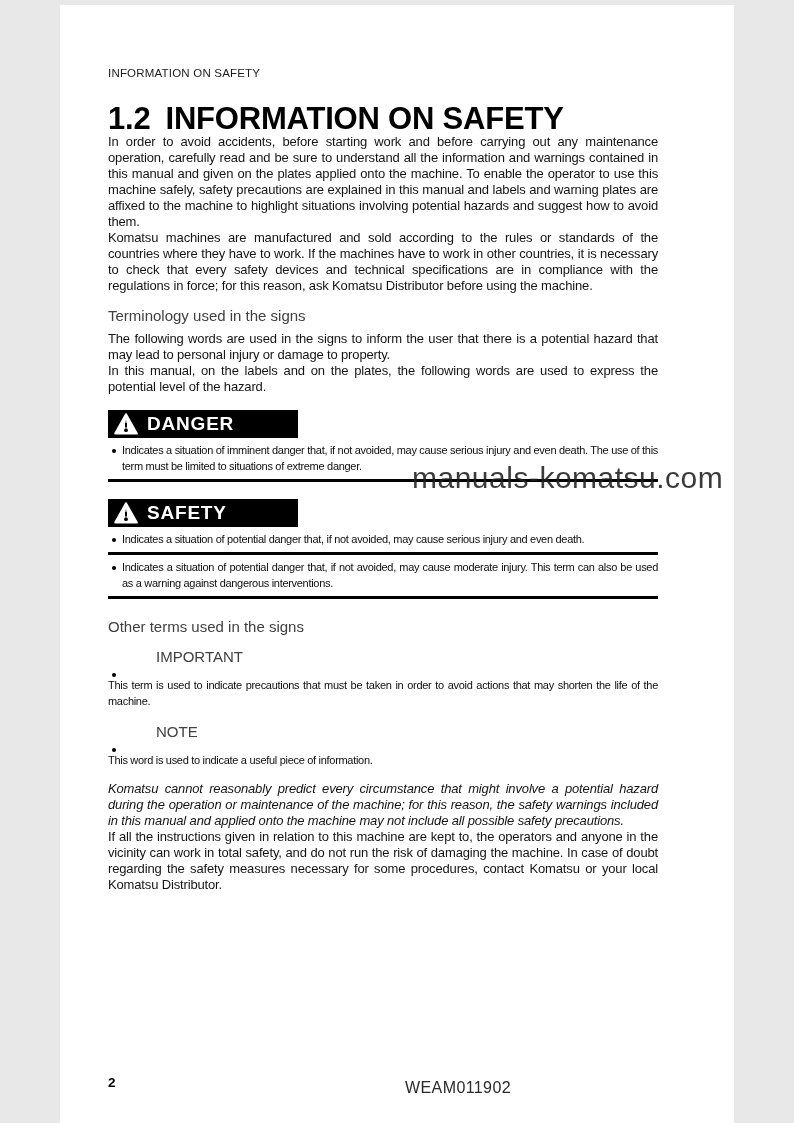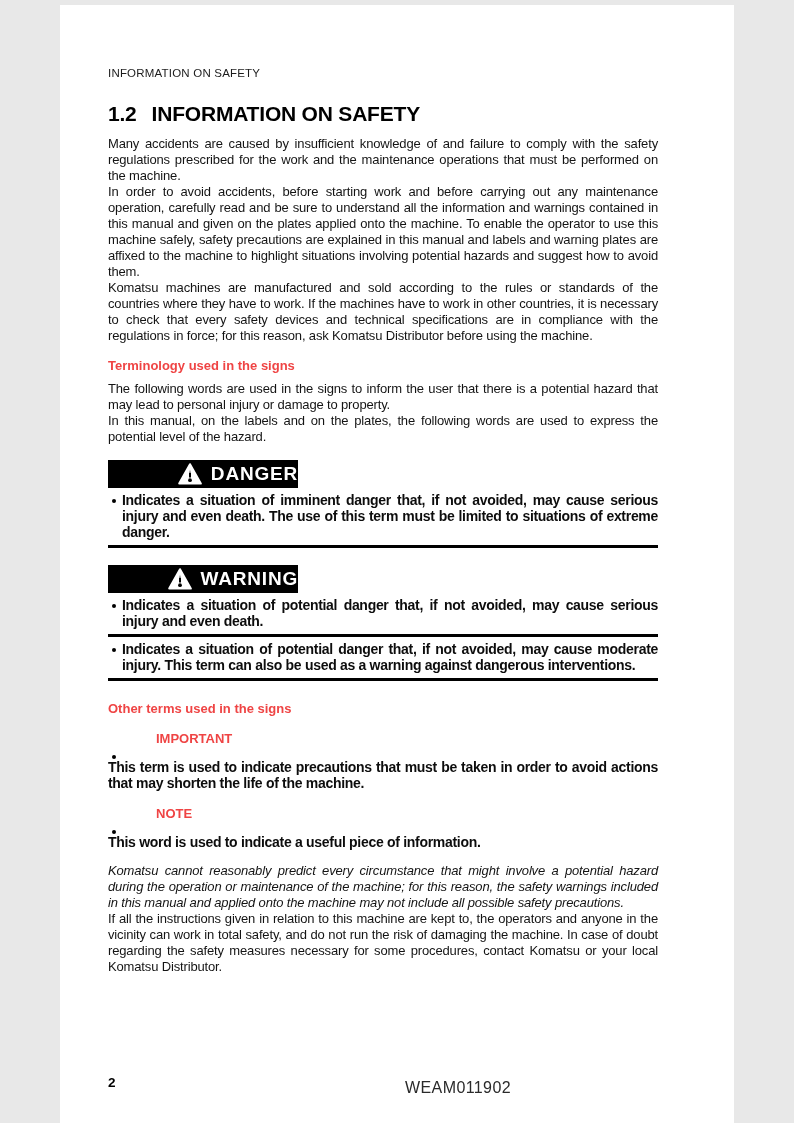--- a/index.html
+++ b/index.html
@@ -21,55 +21,54 @@
     font-size: 11.5px;
     letter-spacing: 0.2px;
     color: #1c1c1c;
   }
 
   .title {
     margin-top: 24px;
     display: flex;
     align-items: center;
     gap: 15px;
-    font-size: 21px;
+    font-size: 31px;
     font-weight: bold;
     line-height: 1;
     letter-spacing: -0.2px;
     color: #000;
   }
 
   .body-text {
     font-size: 13px;
     line-height: 16px;
     letter-spacing: -0.15px;
     text-align: justify;
     color: #141414;
   }
   .first-body { margin-top: 12px; }
 
   .sub-heading {
     margin-top: 14px;
-    font-size: 13px;
-    font-weight: bold;
+    font-size: 15px;
+    font-weight: normal;
     line-height: 15px;
-    color: #ef4444;
+    color: #404040;
   }
   .after-heading { margin-top: 8px; }
 
   .sign-banner {
     margin-top: 15px;
     width: 190px;
     height: 28px;
     background: #000;
     display: flex;
     align-items: center;
     padding-left: 6px;
     gap: 9px;
-    justify-content: flex-end;
   }
   .tri-icon { display: flex; align-items: center; }
   .tri-icon svg { display: block; }
   .sign-label {
     color: #fff;
     font-size: 19px;
     font-weight: bold;
     letter-spacing: 0.8px;
     line-height: 1;
     padding-bottom: 1px;
@@ -82,22 +81,22 @@
   .bullet-dot {
     flex: 0 0 4px;
     width: 4px;
     height: 4px;
     border-radius: 50%;
     background: #000;
     margin: 7px 6px 0 4px;
   }
   .bullet-text {
     flex: 1;
-    font-size: 14px;
-    font-weight: bold;
+    font-size: 11px;
+    font-weight: normal;
     line-height: 16px;
     letter-spacing: -0.3px;
     text-align: justify;
     color: #0d0d0d;
   }
 
   .rule {
     border: none;
     border-top: 3px solid #000;
     margin-top: 4px;
@@ -154,21 +153,20 @@
 
 <div class="page">
 
   <div class="running-header">INFORMATION ON SAFETY</div>
 
   <h1 class="title">
     <span>1.2</span>
     <span>INFORMATION ON SAFETY</span>
   </h1>
 
-  <p class="body-text first-body">Many accidents are caused by insufficient knowledge of and failure to comply with the safety regulations prescribed for the work and the maintenance operations that must be performed on the machine.</p>
   <p class="body-text">In order to avoid accidents, before starting work and before carrying out any maintenance operation, carefully read and be sure to understand all the information and warnings contained in this manual and given on the plates applied onto the machine. To enable the operator to use this machine safely, safety precautions are explained in this manual and labels and warning plates are affixed to the machine to highlight situations involving potential hazards and suggest how to avoid them.</p>
   <p class="body-text">Komatsu machines are manufactured and sold according to the rules or standards of the countries where they have to work. If the machines have to work in other countries, it is necessary to check that every safety devices and technical specifications are in compliance with the regulations in force; for this reason, ask Komatsu Distributor before using the machine.</p>
 
   <h3 class="sub-heading">Terminology used in the signs</h3>
   <p class="body-text after-heading">The following words are used in the signs to inform the user that there is a potential hazard that may lead to personal injury or damage to property.</p>
   <p class="body-text">In this manual, on the labels and on the plates, the following words are used to express the potential level of the hazard.</p>
 
   <section>
     <div class="sign-banner">
       <span class="tri-icon">
@@ -191,21 +189,21 @@
   <section>
     <div class="sign-banner mt17">
       <span class="tri-icon">
         <svg width="24" height="22" viewBox="0 0 24 22" aria-hidden="true">
           <path d="M12 1.2 L22.8 20.6 H1.2 Z" fill="#fff" stroke="#fff" stroke-width="2" stroke-linejoin="round"></path>
           <path d="M12 6.5 L13 13.5 H11 Z" fill="#000"></path>
           <rect x="11" y="10" width="2" height="4.5" fill="#000"></rect>
           <circle cx="12" cy="17.2" r="1.9" fill="#000"></circle>
         </svg>
       </span>
-      <span class="sign-label">WARNING</span>
+      <span class="sign-label">SAFETY</span>
     </div>
     <div class="bullet-item">
       <span class="bullet-dot"></span>
       <span class="bullet-text">Indicates a situation of potential danger that, if not avoided, may cause serious injury and even death.</span>
     </div>
     <hr class="rule gap-rule">
   </section>
 
   <section>
     <div class="bullet-item">
@@ -225,19 +223,20 @@
 
   <h3 class="sub-heading mt15">NOTE</h3>
   <div class="bullet-item mt2">
     <span class="bullet-dot"></span>
     <span class="bullet-text">This word is used to indicate a useful piece of information.</span>
   </div>
 
   <p class="body-text mt13">Komatsu cannot reasonably predict every circumstance that might involve a potential hazard during the operation or maintenance of the machine; for this reason, the safety warnings included in this manual and applied onto the machine may not include all possible safety precautions.</p>
   <p class="body-text">If all the instructions given in relation to this machine are kept to, the operators and anyone in the vicinity can work in total safety, and do not run the risk of damaging the machine. In case of doubt regarding the safety measures necessary for some procedures, contact Komatsu or your local Komatsu Distributor.</p>
 
+  <div class="watermark">manuals-komatsu.com</div>
 
   <div class="footer">
     <span class="page-number">2</span>
     <span class="doc-code">WEAM011902</span>
   </div>
 
 </div>
 
 </body></html>

